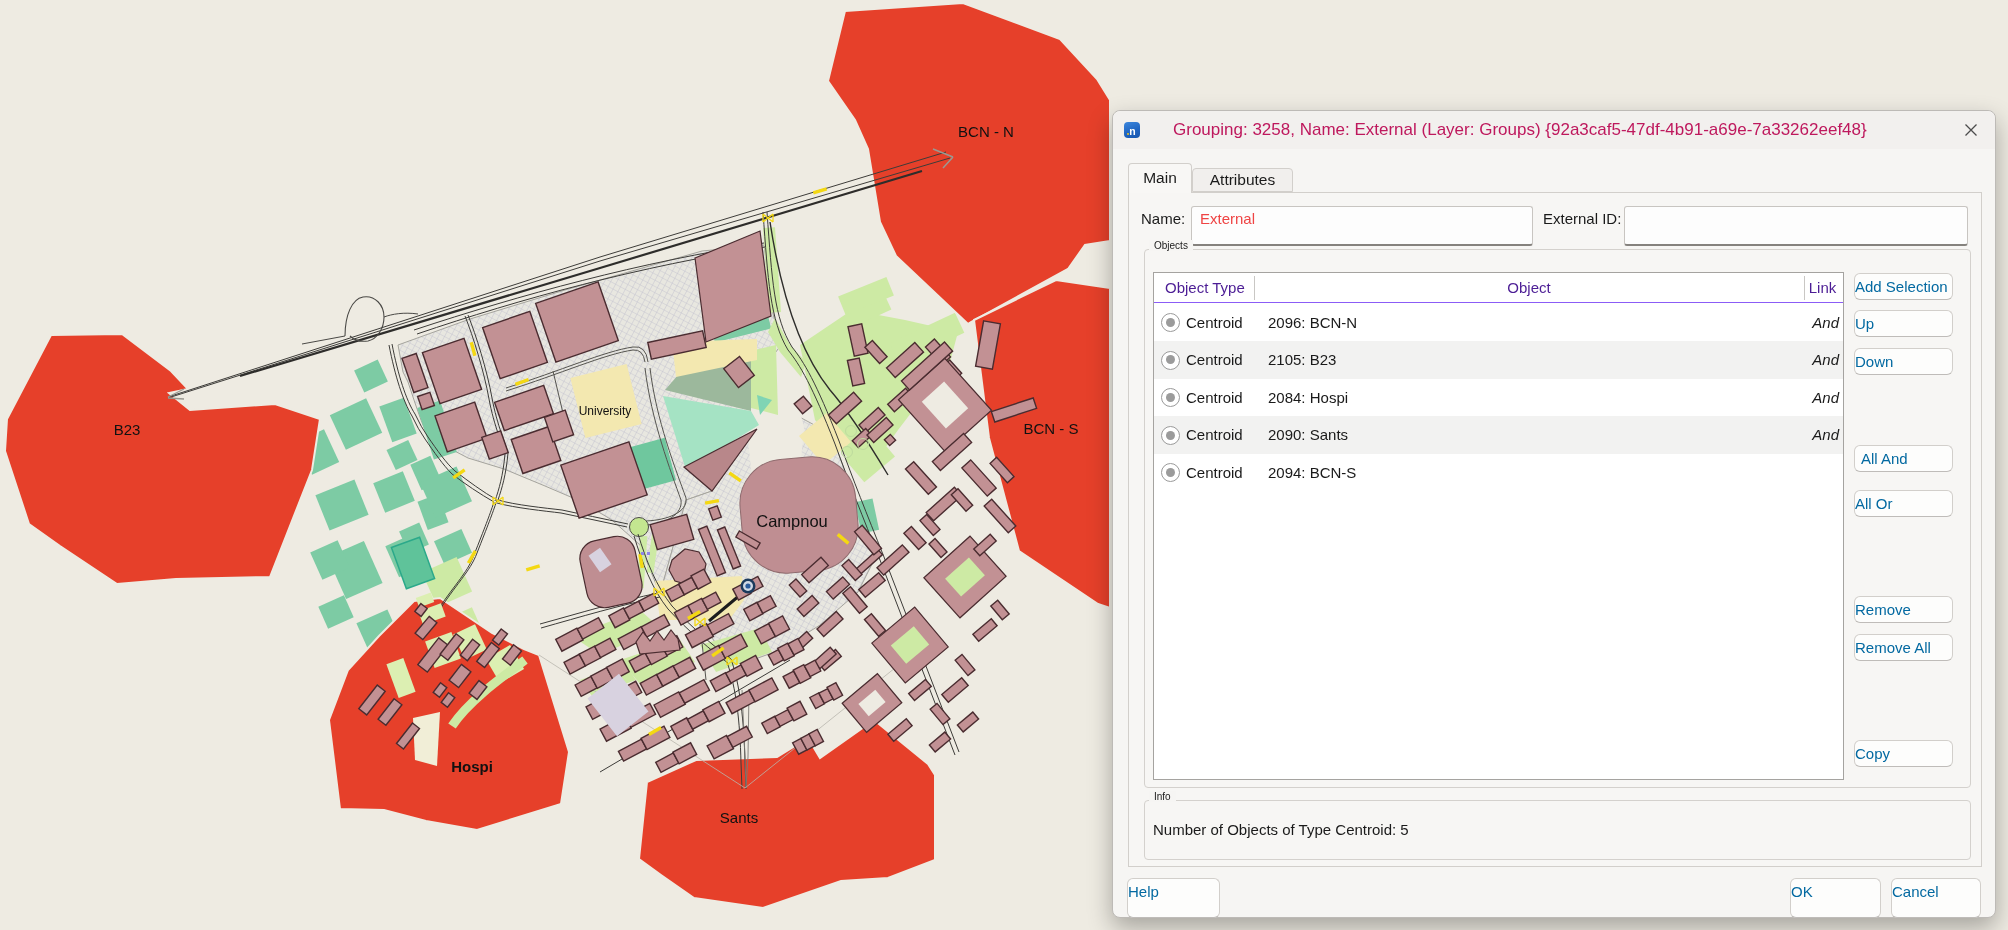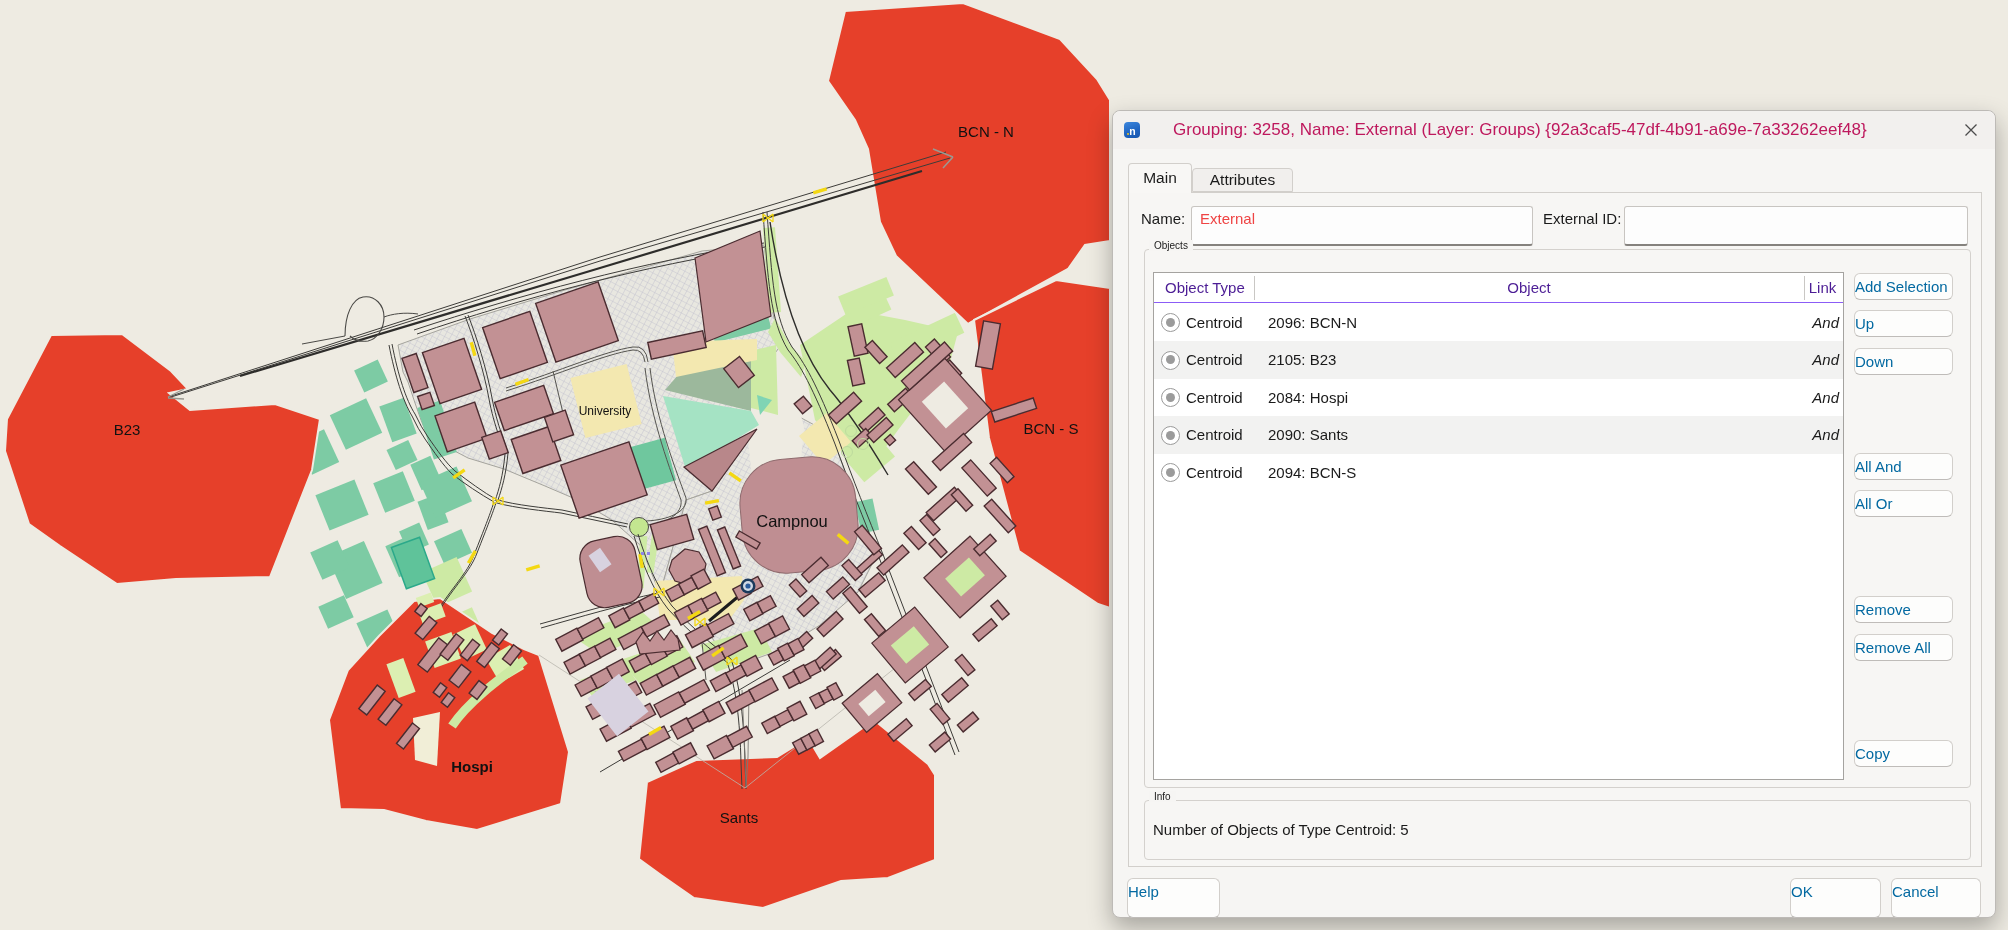--- a/index.html
+++ b/index.html
@@ -427,21 +427,21 @@
           <div class="rdot"></div>
         </div>
      <div class="ct">Centroid</div>
      <div class="ob">2094: BCN-S</div>
      <div class="lk"></div>
    </div>
   </div>
   <div class="btn side" style="top:162px;">Add Selection</div>
     <div class="btn side" style="top:199px;">Up</div>
     <div class="btn side" style="top:237px;">Down</div>
-    <div class="btn side" style="top:342px;">All And</div>
+    <div class="btn side" style="top:334px;padding-left:6px;">All And</div>
     <div class="btn side" style="top:379px;">All Or</div>
     <div class="btn side" style="top:485px;">Remove</div>
     <div class="btn side" style="top:523px;">Remove All</div>
     <div class="btn side" style="top:629px;">Copy</div>
 
   <div class="group" style="left:31px; top:689px; width:827px; height:60px;"></div>
   <div class="glabel" style="left:36px; top:680px;">Info</div>
   <div class="lbl" style="left:40px; top:706px;">Number of Objects of Type Centroid: 5</div>
 
   <div class="btn bot" style="left:14px; top:767px; width:93px;">Help</div>

